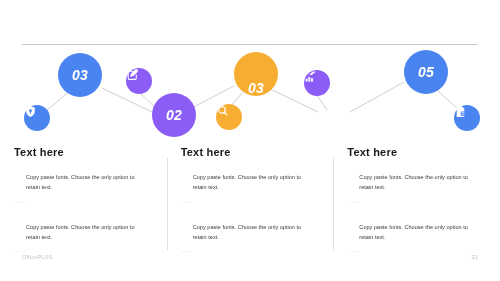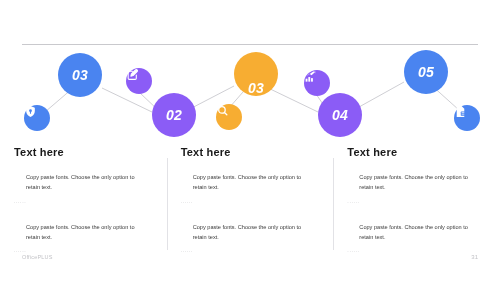--- a/index.html
+++ b/index.html
@@ -208,23 +208,20 @@
 
     <div class="node small grey" style="left:304px; top:70px;">
       <svg width="13" height="13" viewBox="0 0 24 24" fill="#ffffff">
         <rect x="3" y="16" width="3.4" height="5.5"></rect>
         <rect x="8" y="13" width="3.4" height="8.5"></rect>
         <rect x="13" y="15" width="3.4" height="6.5"></rect>
         <path d="M4 12 L10 7 L14 9.5 L21 3 L21 7.5 L21.6 3 L17 2.6 Z" fill="#ffffff"></path>
       </svg>
     </div>
 
-    <div class="node big grey" style="left:318px; top:93px;">
-      <span>04</span>
-    </div>
 
     <div class="node big blue" style="left:404px; top:50px;">
       <span>05</span>
     </div>
 
     <div class="node small blue" style="left:454px; top:105px;">
       <svg width="13" height="13" viewBox="0 0 24 24" fill="#ffffff">
         <path d="M5 2h9l5 5v15H5Z"></path>
         <rect x="12.5" y="12" width="8" height="8" rx="1.2" fill="#4a84f0"></rect>
         <rect x="14" y="13.6" width="5" height="1.3" fill="#ffffff"></rect>

